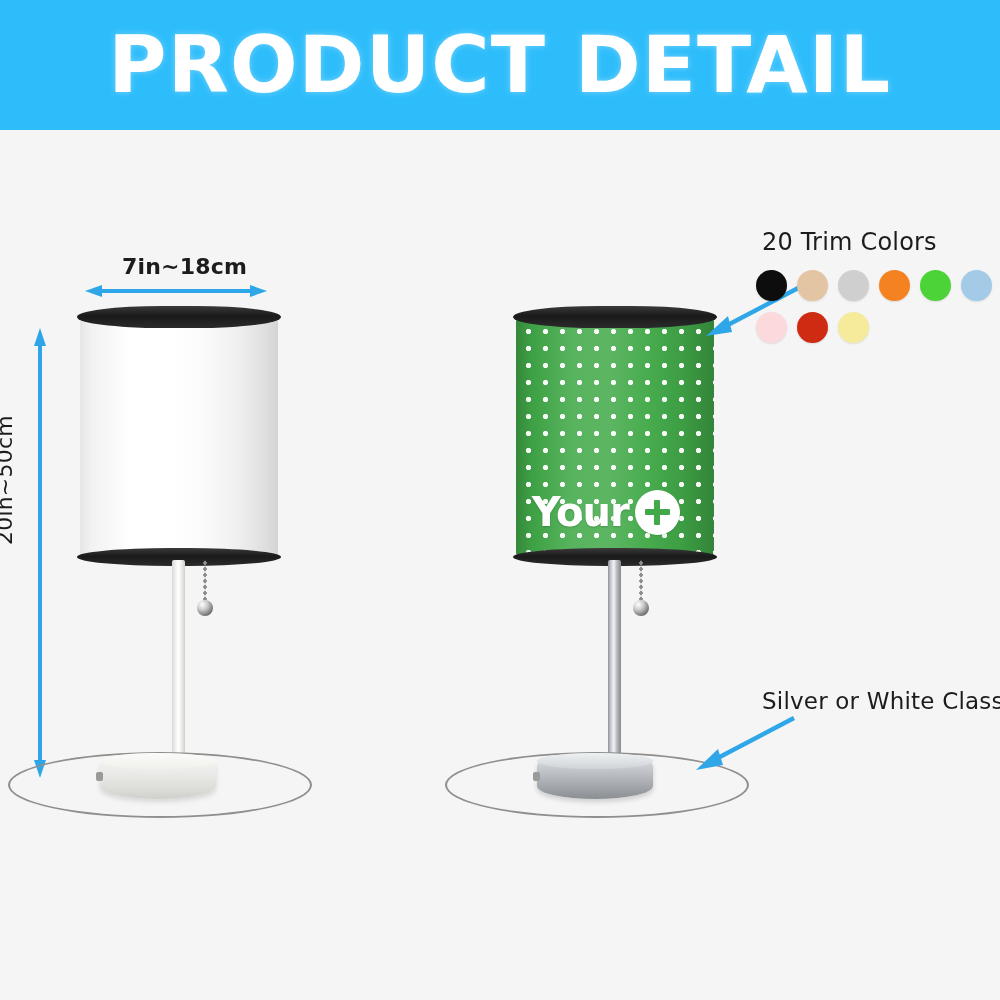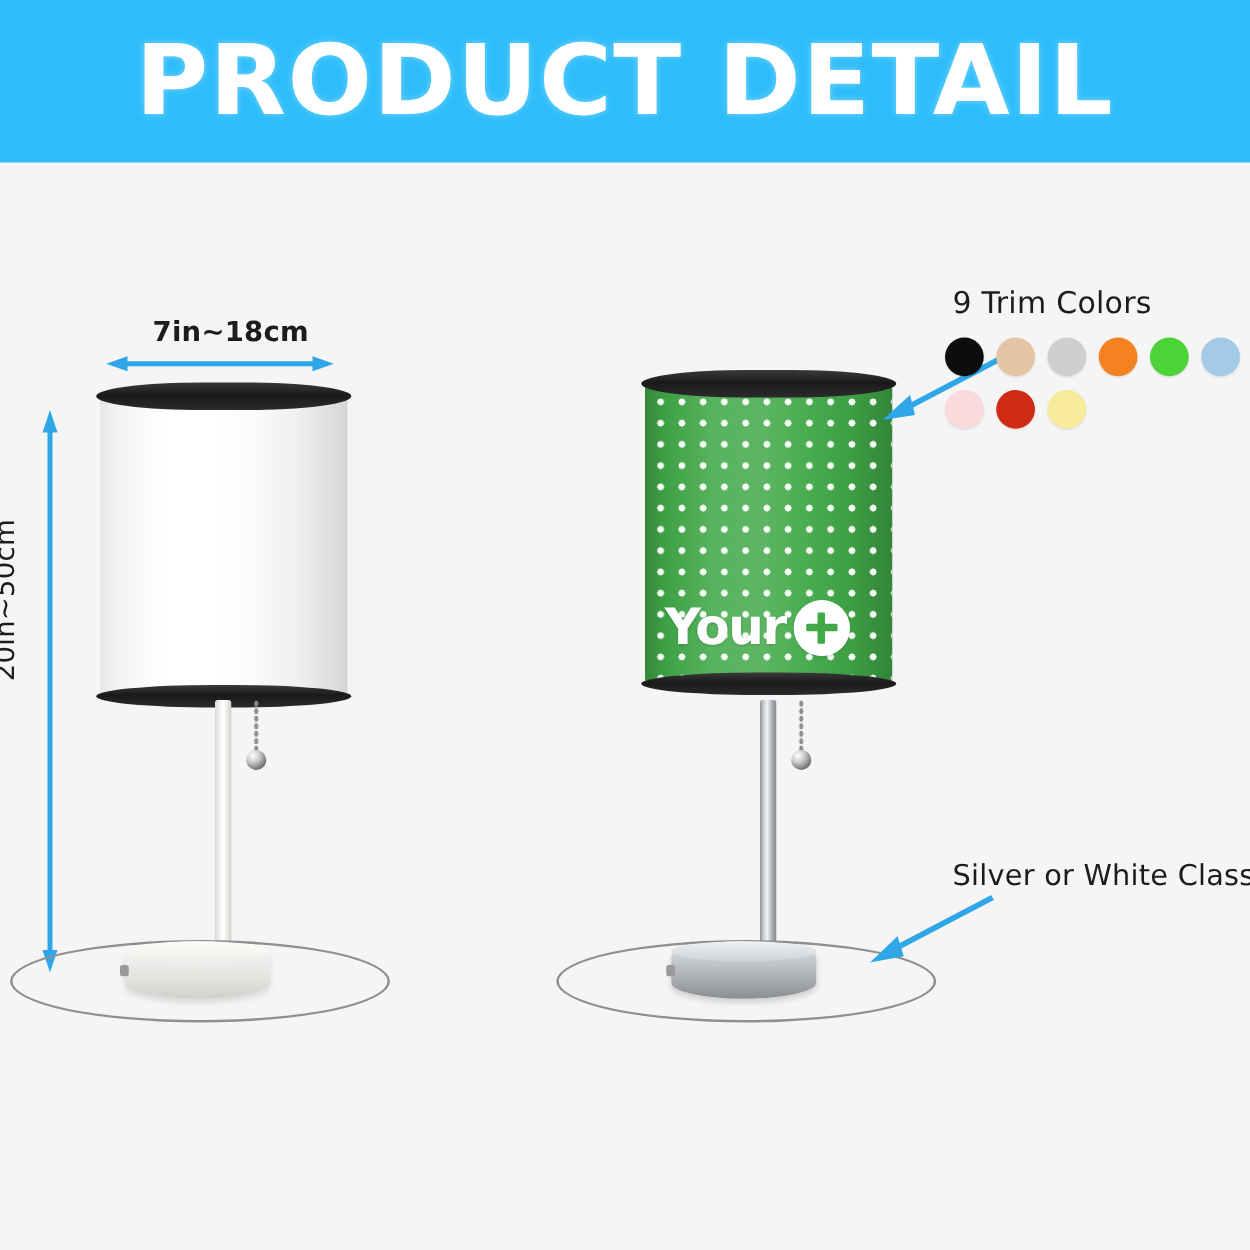--- a/index.html
+++ b/index.html
@@ -225,21 +225,21 @@
       <div class="cord-ring"></div>
       <div class="base-disc base-white" style="left:92px;top:1px;width:116px;height:46px;">
         <div class="base-top base-top-white"></div>
       </div>
       <div class="base-nub" style="left:88px;top:20px;"></div>
     </div>
   </div>
 
   <div class="lamp">
 
-    <div class="shade shade-green" style="left:516px;top:308px;width:198px;height:238px;text-align:center;">
+    <div class="shade shade-green" style="left:516px;top:318px;width:198px;height:238px;text-align:center;">
       <div class="shade-body">
         <div class="dots"></div>
       </div>
       <div class="shade-trim-top"></div>
       <div class="shade-trim-bottom"></div>
 
       <div class="shade-design">
         <div class="design-row">
           <span class="design-word">Your</span>
           <span class="plus-badge"></span>
@@ -256,21 +256,21 @@
 
     <div class="base-wrap" style="left:445px;top:752px;width:300px;height:62px;">
       <div class="cord-ring"></div>
       <div class="base-disc base-silver" style="left:92px;top:1px;width:116px;height:46px;">
         <div class="base-top base-top-silver"></div>
       </div>
       <div class="base-nub" style="left:88px;top:20px;"></div>
     </div>
   </div>
 
-  <div class="lbl lbl-trim">9 Trim Colors</div>
+  <div class="lbl lbl-trim">20 Trim Colors</div>
 
   <svg class="arrow-diag-trim" viewBox="0 0 110 60">
     <line x1="102" y1="6" x2="22" y2="48" stroke="#2ea6e8" stroke-width="4.5"></line>
     <polygon points="6,56 28,36 32,52" fill="#2ea6e8"></polygon>
   </svg>
 
   <div class="swatches">
     <div class="swatch" style="background:#0d0d0d"></div>
     <div class="swatch" style="background:#e3c5a4"></div>
     <div class="swatch" style="background:#cfcfcf"></div>

